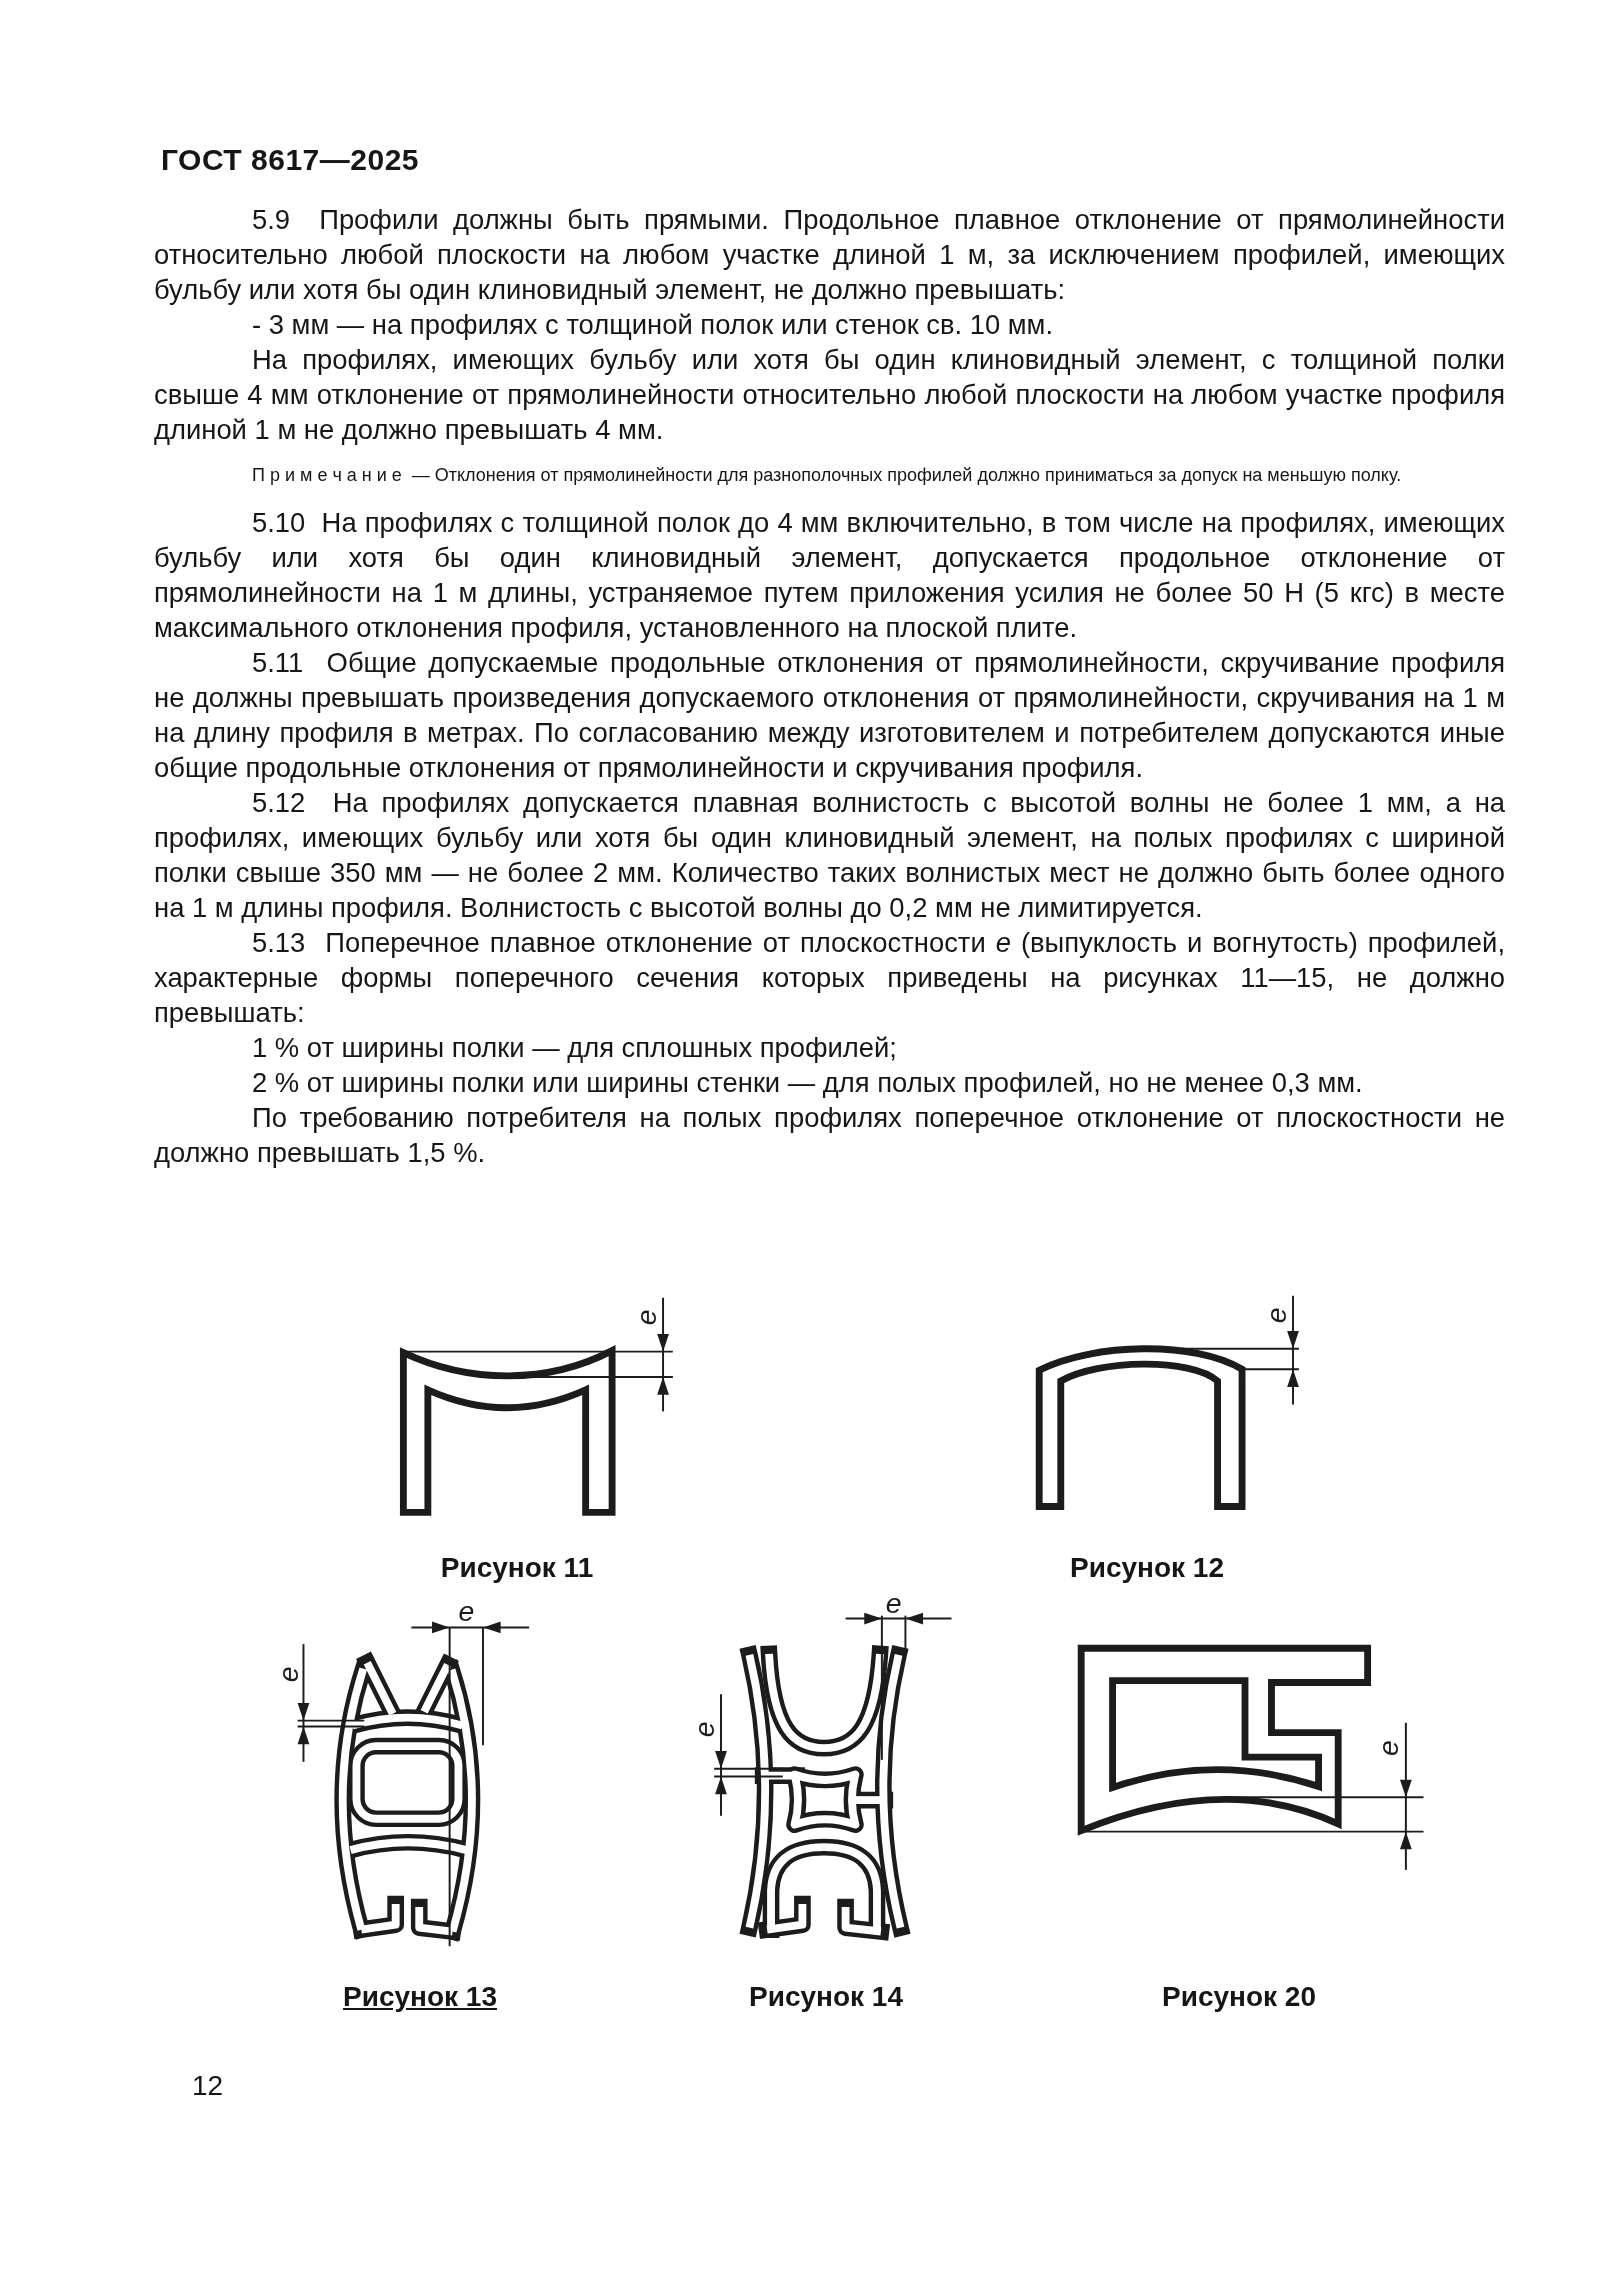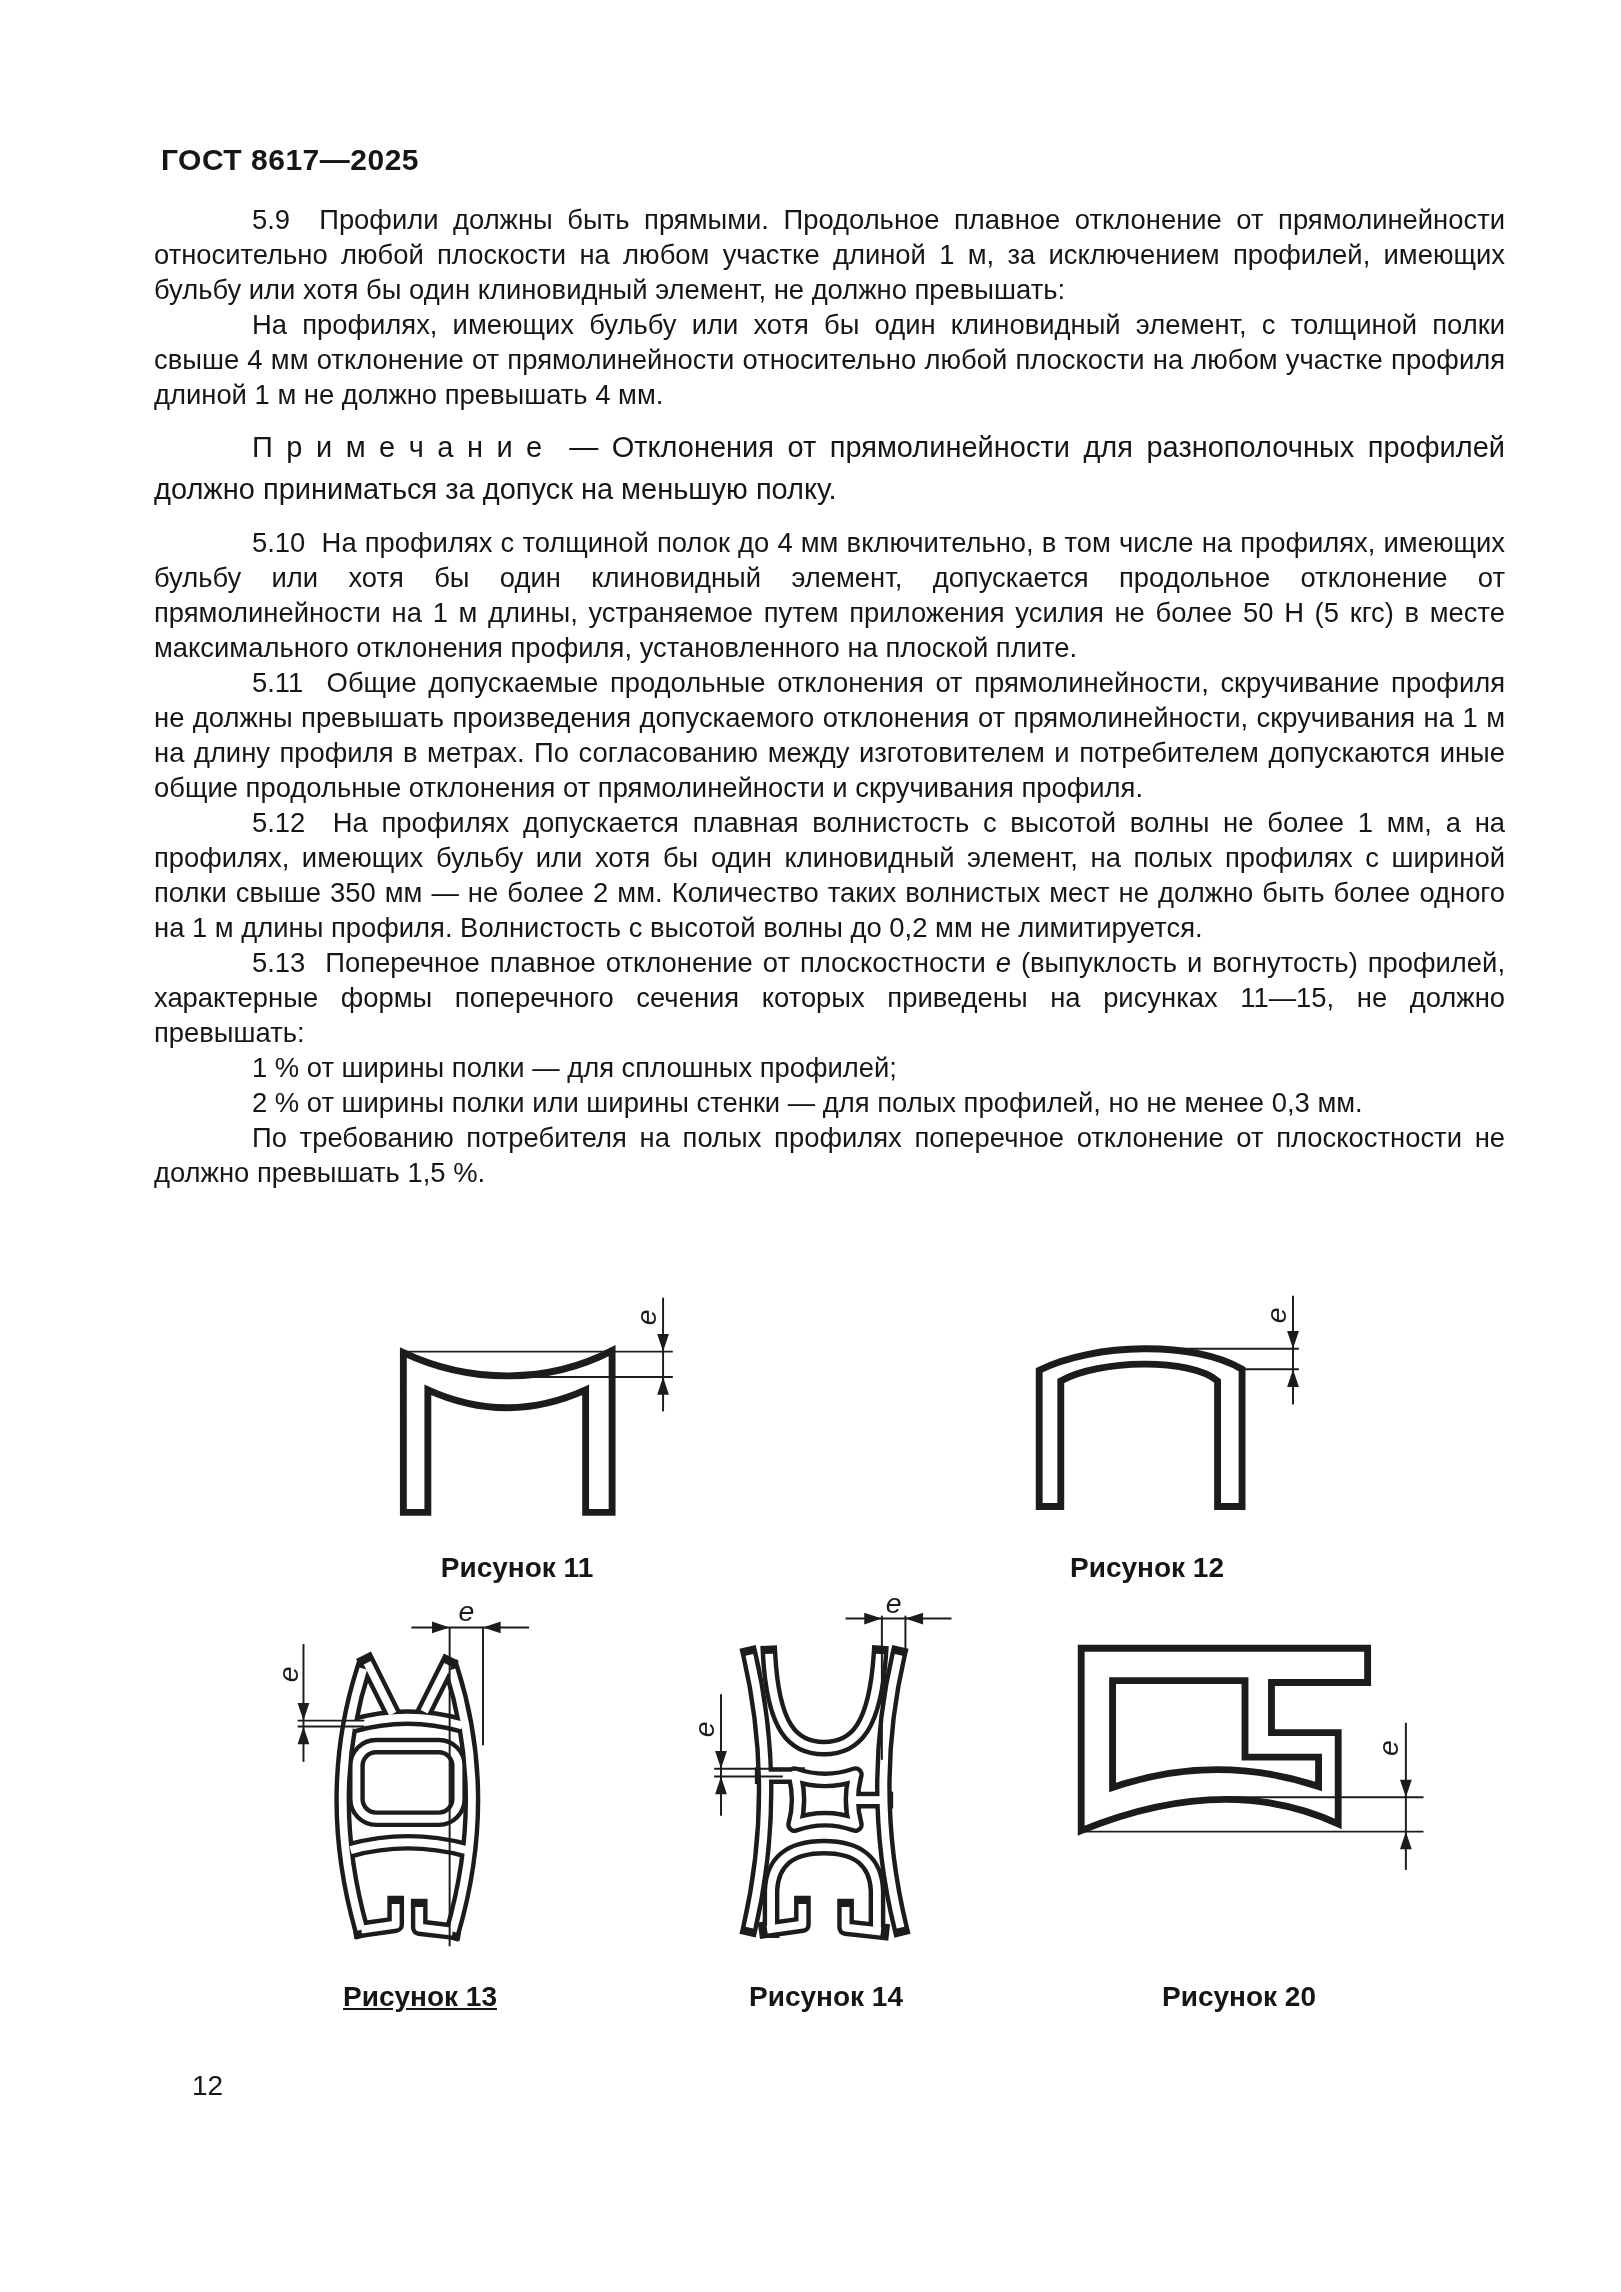--- a/index.html
+++ b/index.html
@@ -11,21 +11,21 @@
   .doc-header{
     position:absolute; left:161px; top:143px;
     font-size:30px; font-weight:bold; letter-spacing:0.5px;
   }
   .body-text{
     position:absolute; left:154px; top:202px; width:1351px;
     font-size:27.4px; line-height:35px; text-align:justify;
   }
   .para{ margin:0; text-indent:98px; }
   .note{
-    margin:13.7px 0 15.7px 0; font-size:29px; line-height:42px; text-indent:98px;
+    margin:13.7px 0 15.7px 0; font-size:18px; line-height:29px; text-indent:98px;
   }
   .em{ font-style:italic; }
   .fig{ position:absolute; }
   .fig-caption{
     position:absolute; font-size:28px; font-weight:bold; text-align:center;
     white-space:nowrap; transform:translateX(-50%);
   }
   .pageno{ position:absolute; left:192px; top:2070px; font-size:28px; }
 
   
@@ -40,20 +40,21 @@
 </style>
 </head>
 <body>
 
 <div class="page">
 
   <div class="doc-header">ГОСТ 8617—2025</div>
 
   <div class="body-text">
     <p class="para">5.9&nbsp; Профили должны быть прямыми. Продольное плавное отклонение от прямолинейности относительно любой плоскости на любом участке длиной 1 м, за исключением профилей, имеющих бульбу или хотя бы один клиновидный элемент, не должно превышать:</p>
+    <p class="para">- 3 мм — на профилях с толщиной полок или стенок св. 10 мм.</p>
     <p class="para">На профилях, имеющих бульбу или хотя бы один клиновидный элемент, с толщиной полки свыше 4 мм отклонение от прямолинейности относительно любой плоскости на любом участке профиля длиной 1 м не должно превышать 4 мм.</p>
     <p class="note">П р и м е ч а н и е&nbsp; — Отклонения от прямолинейности для разнополочных профилей должно приниматься за допуск на меньшую полку.</p>
     <p class="para">5.10&nbsp; На профилях с толщиной полок до 4 мм включительно, в том числе на профилях, имеющих бульбу или хотя бы один клиновидный элемент, допускается продольное отклонение от прямолинейности на 1 м длины, устраняемое путем приложения усилия не более 50 Н (5 кгс) в месте максимального отклонения профиля, установленного на плоской плите.</p>
     <p class="para">5.11&nbsp; Общие допускаемые продольные отклонения от прямолинейности, скручивание профиля не должны превышать произведения допускаемого отклонения от прямолинейности, скручивания на 1 м на длину профиля в метрах. По согласованию между изготовителем и потребителем допускаются иные общие продольные отклонения от прямолинейности и скручивания профиля.</p>
     <p class="para">5.12&nbsp; На профилях допускается плавная волнистость с высотой волны не более 1 мм, а на профилях, имеющих бульбу или хотя бы один клиновидный элемент, на полых профилях с шириной полки свыше 350 мм — не более 2 мм. Количество таких волнистых мест не должно быть более одного на 1 м длины профиля. Волнистость с высотой волны до 0,2 мм не лимитируется.</p>
     <p class="para"><span>5.13&nbsp; Поперечное плавное отклонение от плоскостности </span><span class="em">е</span><span> (выпуклость и вогнутость) профилей, характерные формы поперечного сечения которых приведены на рисунках 11—15, не должно превышать:</span></p>
     <p class="para">1 % от ширины полки — для сплошных профилей;</p>
     <p class="para">2 % от ширины полки или ширины стенки — для полых профилей, но не менее 0,3 мм.</p>
     <p class="para">По требованию потребителя на полых профилях поперечное отклонение от плоскостности не должно превышать 1,5 %.</p>
   </div>

